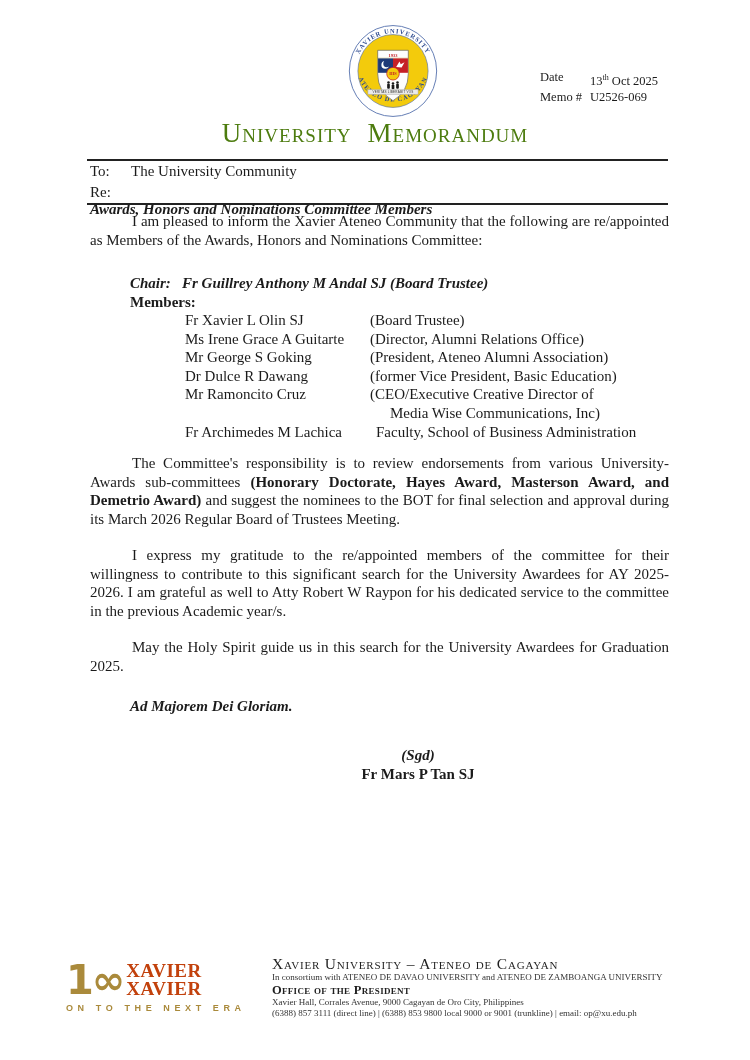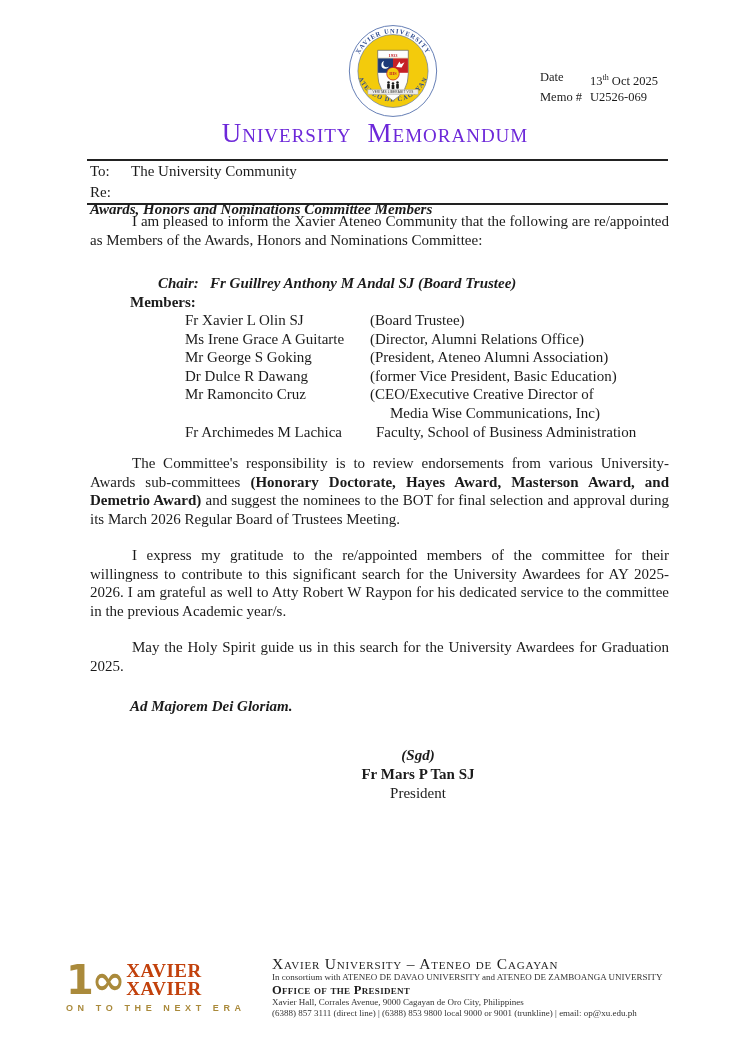--- a/index.html
+++ b/index.html
@@ -16,40 +16,40 @@
   .seal-year { font-size:5px; font-weight:bold; fill:#c52127; text-anchor:middle; font-family:"Liberation Serif", serif; }
   .seal-ihs  { font-size:4.8px; font-weight:bold; fill:#c52127; text-anchor:middle; font-family:"Liberation Serif", serif; }
   .seal-motto{ font-size:3.4px; fill:#333; text-anchor:middle; letter-spacing:.25px; font-family:"Liberation Sans", sans-serif; }
 
   #meta { left:540px; top:70px; font-size:12.5px; line-height:15.5px; }
   .meta-row { display:flex; }
   .meta-label { width:50px; }
   .meta-value sup { font-size:8px; }
 
   #title { left:0; top:118px; width:750px; text-align:center;
-    font-size:27px; font-variant:small-caps; letter-spacing:1px; color:#6d28d9; }
+    font-size:27px; font-variant:small-caps; letter-spacing:1px; color:#4d7c0f; }
   #title .w2 { margin-left:16px; }
 
   .rule { left:87px; width:581px; height:1.5px; background:#222; }
   #rule1 { top:159px; } #rule2 { top:203px; }
 
   .addr-row { left:90px; width:580px; font-size:15px; display:flex; }
   #to-row { top:163px; } #re-row { top:184px;flex-direction:column; }
   .addr-label { width:41px; }
   .re-value { font-weight:bold; font-style:italic; }
 
   
   .para { left:90px; width:579px; font-size:15px; line-height:18.6px;
     text-align:justify; text-indent:42px; }
   #p1 { top:212px; } #p2 { top:454px; } #p3 { top:546px; } #p4 { top:638px; }
   .bold { font-weight:bold; }
 
   #chair-block { left:130px; top:274px; width:539px; font-size:15px; line-height:19px; }
   .chair-row { display:flex; font-weight:bold; font-style:italic; }
-  .chair-label { width:52px;margin-left:28px; }
+  .chair-label { width:52px; }
   .members-label { font-weight:bold; }
 
   #member-list { left:185px; top:311px; width:484px; font-size:15px; line-height:18.6px; }
   .member-row { display:flex; align-items:flex-start; }
   .member-name { width:185px; flex:0 0 185px; }
   .member-role { flex:1; }
   .role-cont { padding-left:20px; }
   .role-indent { padding-left:6px; }
 
   #closing { left:130px; top:698px; font-size:15px; font-weight:bold; font-style:italic; }
@@ -182,21 +182,20 @@
 
   <p id="p3" class="abs para">I express my gratitude to the re/appointed members of the committee for their willingness to contribute to this significant search for the University Awardees for AY 2025-2026. I am grateful as well to Atty Robert W Raypon for his dedicated service to the committee in the previous Academic year/s.</p>
 
   <p id="p4" class="abs para">May the Holy Spirit guide us in this search for the University Awardees for Graduation 2025.</p>
 
   <div id="closing" class="abs">Ad Majorem Dei Gloriam.</div>
 
   <div id="signature" class="abs">
     <div class="sgd">(Sgd)</div>
     <div class="sig-name">Fr Mars P Tan SJ</div>
-    <div class="sig-title">President</div>
   </div>
 
   <div id="footer-logo" class="abs">
     <div class="logo-top">
       <span class="logo-100"><span>1</span><span>∞</span></span>
       <span class="logo-brand">
         <span>XAVIER</span>
         <span>XAVIER</span>
       </span>
     </div>

